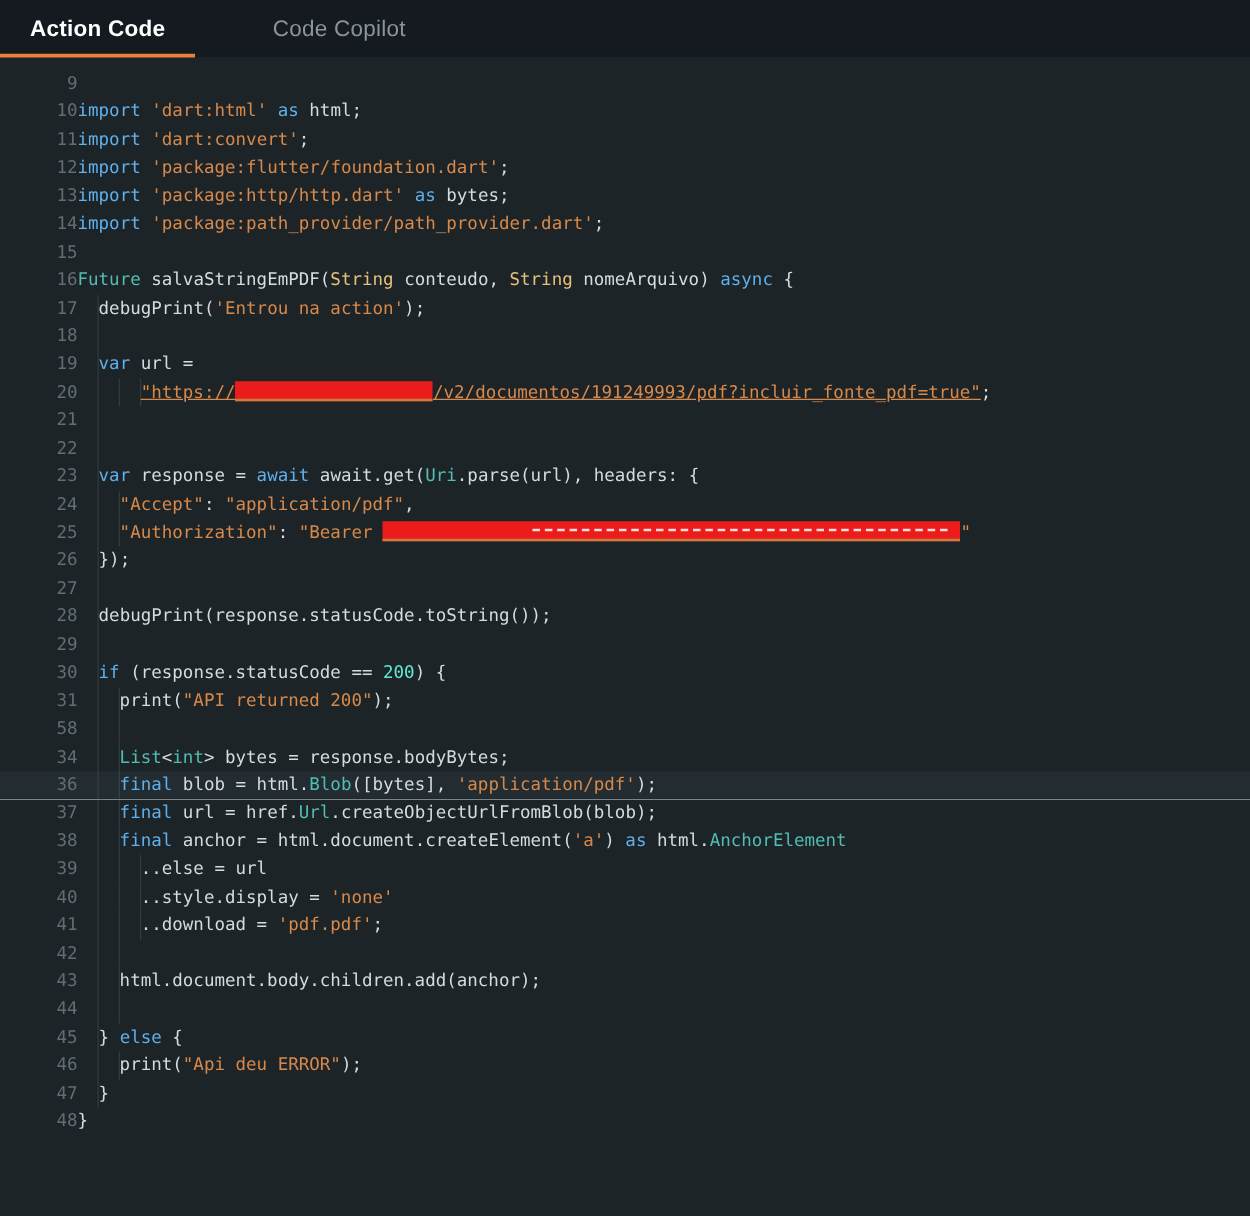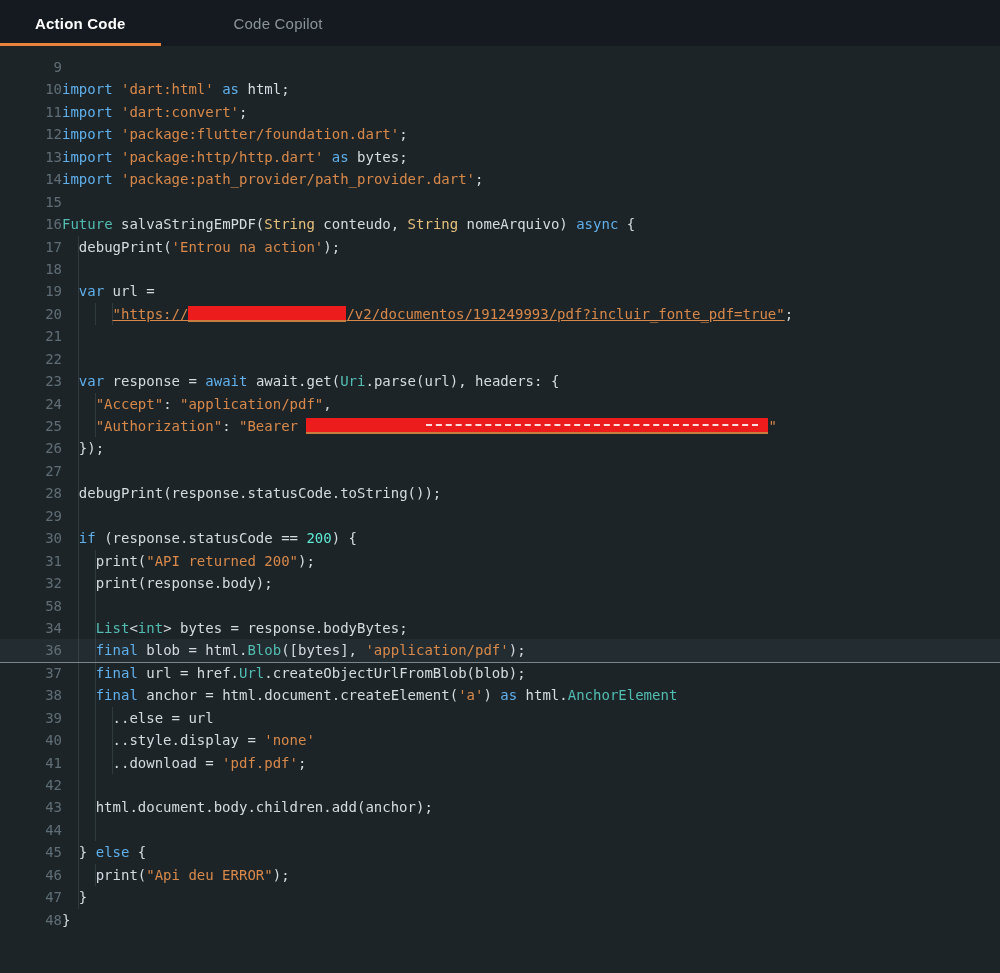--- a/index.html
+++ b/index.html
@@ -22,23 +22,23 @@
     height: 46px;
     background: #141a1f;
     display: flex;
     align-items: stretch;
     flex: 0 0 auto;
   }
   .tab {
     position: relative;
     display: flex;
     align-items: center;
-    padding: 0 35px;
+    padding: 0 24px;
     font-family: "Liberation Sans", sans-serif;
-    font-size: 15px;
+    font-size: 18px;
     color: #8a949a;
     cursor: pointer;
     letter-spacing: .2px;
   }
   .tab + .tab { margin-left: 38px; }
   .tab.active { color: #ffffff; font-weight: bold; }
   .tab.active::after {
     content: "";
     position: absolute;
     left: 0; right: 0; bottom: 0;
@@ -133,21 +133,20 @@
       <div class="line"><span class="ln">22</span><span class="lc"><span class="ind"></span></span></div>
       <div class="line"><span class="ln">23</span><span class="lc"><span class="ind"></span><span class="tok kw">var</span><span class="tok pl"> response = </span><span class="tok kw">await</span><span class="tok pl"> await.get(</span><span class="tok typ">Uri</span><span class="tok pl">.parse(url), headers: {</span></span></div>
       <div class="line"><span class="ln">24</span><span class="lc"><span class="ind"></span><span class="ind"></span><span class="tok str">"Accept"</span><span class="tok pl">: </span><span class="tok str">"application/pdf"</span><span class="tok pl">,</span></span></div>
       <div class="line"><span class="ln">25</span><span class="lc"><span class="ind"></span><span class="ind"></span><span class="tok str">"Authorization"</span><span class="tok pl">: </span><span class="tok str">"Bearer </span><span class="tok redu dashes" style="width: 462px;"></span><span class="tok str">"</span></span></div>
       <div class="line"><span class="ln">26</span><span class="lc"><span class="ind"></span><span class="tok pl">});</span></span></div>
       <div class="line"><span class="ln">27</span><span class="lc"><span class="ind"></span></span></div>
       <div class="line"><span class="ln">28</span><span class="lc"><span class="ind"></span><span class="tok pl">debugPrint(response.statusCode.toString());</span></span></div>
       <div class="line"><span class="ln">29</span><span class="lc"><span class="ind"></span></span></div>
       <div class="line"><span class="ln">30</span><span class="lc"><span class="ind"></span><span class="tok kw">if</span><span class="tok pl"> (response.statusCode == </span><span class="tok num">200</span><span class="tok pl">) {</span></span></div>
       <div class="line"><span class="ln">31</span><span class="lc"><span class="ind"></span><span class="ind"></span><span class="tok pl">print(</span><span class="tok str">"API returned 200"</span><span class="tok pl">);</span></span></div>
-      <div class="line"><span class="ln">32</span><span class="lc"><span class="ind"></span><span class="ind"></span><span class="tok pl">print(response.body);</span></span></div>
       <div class="line"><span class="ln">58</span><span class="lc"><span class="ind"></span><span class="ind"></span></span></div>
       <div class="line"><span class="ln">34</span><span class="lc"><span class="ind"></span><span class="ind"></span><span class="tok typ">List</span><span class="tok pl">&lt;</span><span class="tok typ">int</span><span class="tok pl">&gt; bytes = response.bodyBytes;</span></span></div>
       <div class="line active"><span class="ln">36</span><span class="lc"><span class="ind"></span><span class="ind"></span><span class="tok kw">final</span><span class="tok pl"> blob = html.</span><span class="tok typ">Blob</span><span class="tok pl">([bytes], </span><span class="tok str">'application/pdf'</span><span class="tok pl">);</span></span></div>
       <div class="line"><span class="ln">37</span><span class="lc"><span class="ind"></span><span class="ind"></span><span class="tok kw">final</span><span class="tok pl"> url = href.</span><span class="tok typ">Url</span><span class="tok pl">.createObjectUrlFromBlob(blob);</span></span></div>
       <div class="line"><span class="ln">38</span><span class="lc"><span class="ind"></span><span class="ind"></span><span class="tok kw">final</span><span class="tok pl"> anchor = html.document.createElement(</span><span class="tok str">'a'</span><span class="tok pl">) </span><span class="tok kw">as</span><span class="tok pl"> html.</span><span class="tok typ">AnchorElement</span></span></div>
       <div class="line"><span class="ln">39</span><span class="lc"><span class="ind"></span><span class="ind"></span><span class="ind"></span><span class="tok pl">..else = url</span></span></div>
       <div class="line"><span class="ln">40</span><span class="lc"><span class="ind"></span><span class="ind"></span><span class="ind"></span><span class="tok pl">..style.display = </span><span class="tok str">'none'</span></span></div>
       <div class="line"><span class="ln">41</span><span class="lc"><span class="ind"></span><span class="ind"></span><span class="ind"></span><span class="tok pl">..download = </span><span class="tok str">'pdf.pdf'</span><span class="tok pl">;</span></span></div>
       <div class="line"><span class="ln">42</span><span class="lc"><span class="ind"></span><span class="ind"></span></span></div>
       <div class="line"><span class="ln">43</span><span class="lc"><span class="ind"></span><span class="ind"></span><span class="tok pl">html.document.body.children.add(anchor);</span></span></div>

